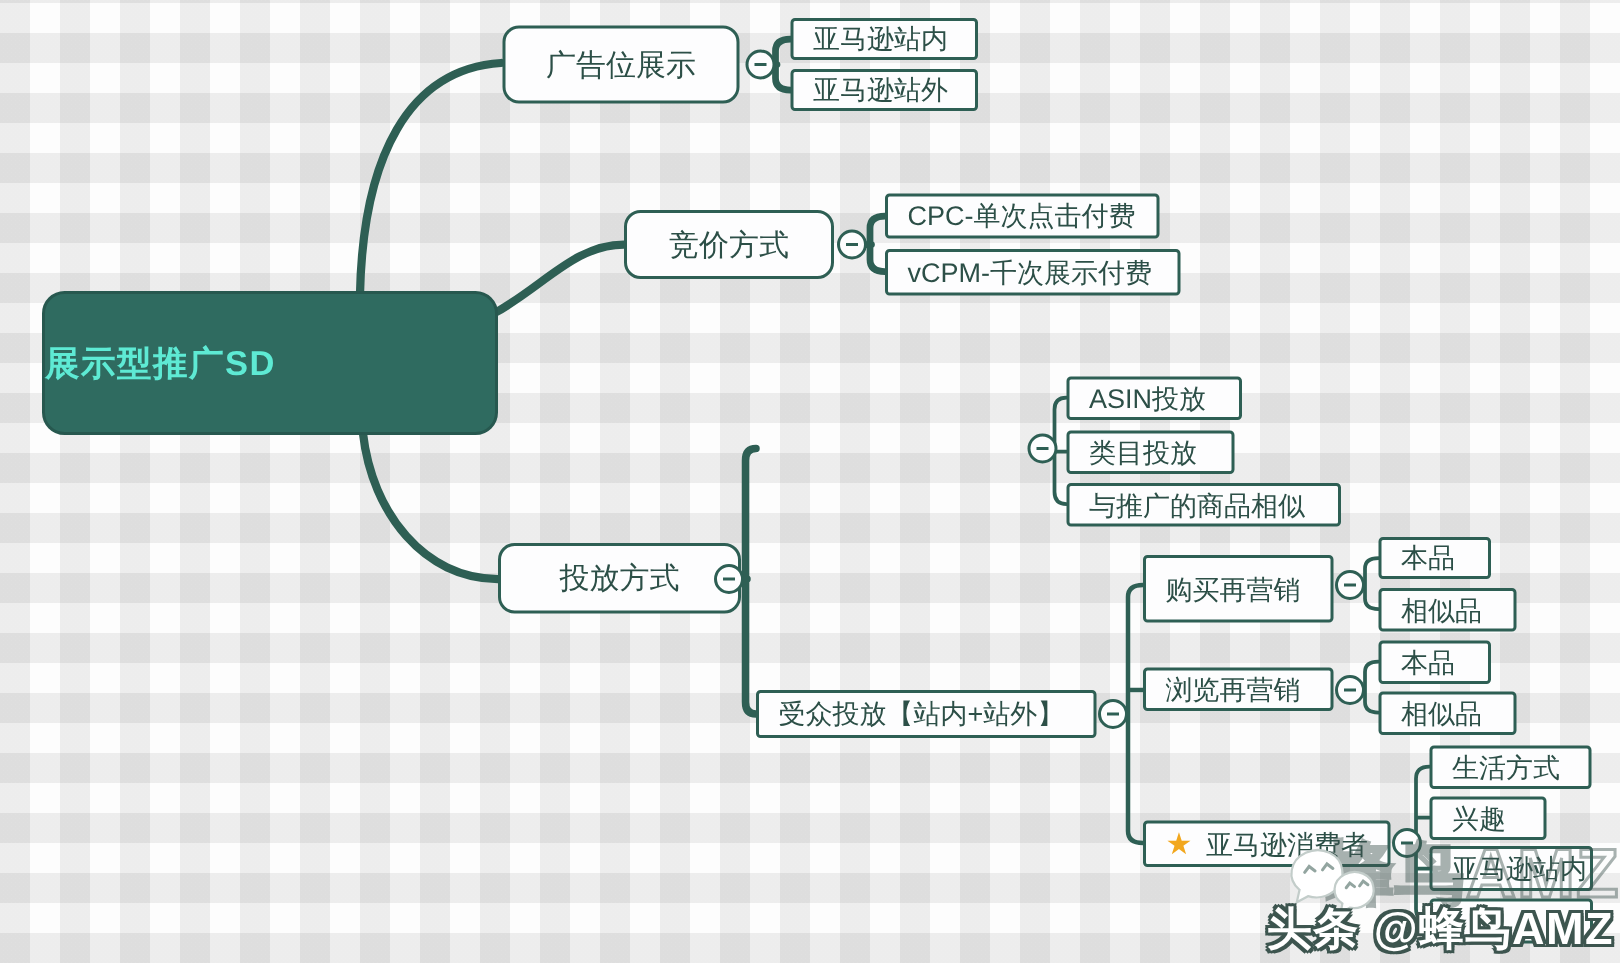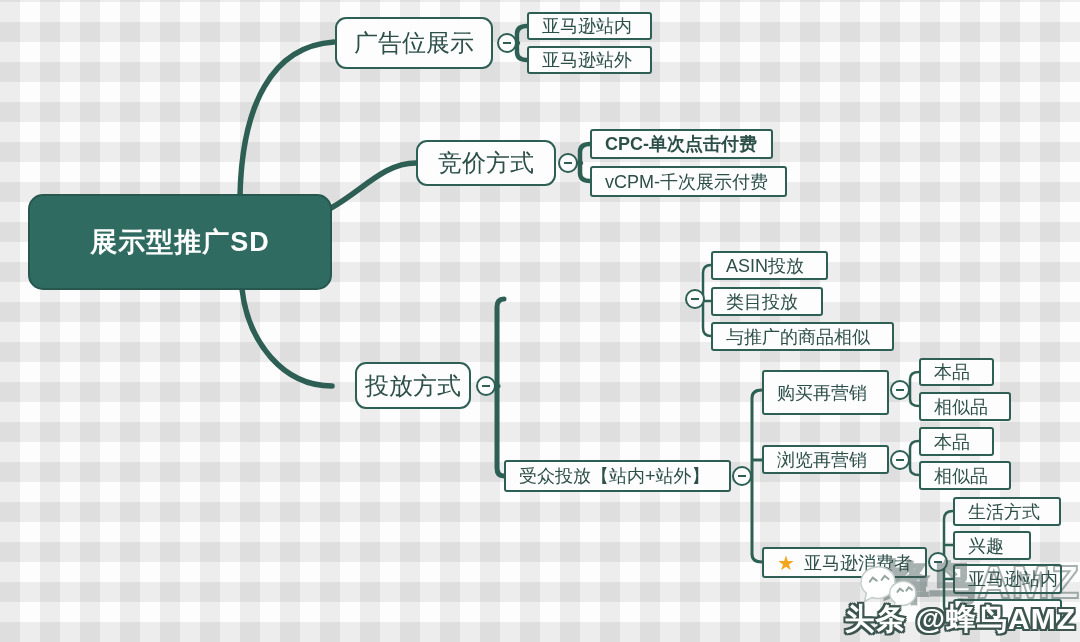--- a/index.html
+++ b/index.html
@@ -10,25 +10,25 @@
       repeating-linear-gradient(0deg,  rgba(0,0,0,0.062) 0 20px, transparent 20px 40px),
       repeating-linear-gradient(90deg, rgba(0,0,0,0.062) 0 20px, transparent 20px 40px),
       #fdfdfd;
   }
   svg.wires{position:absolute;left:0;top:0;z-index:1;}
   .node{
     position:absolute;z-index:2;box-sizing:border-box;
     background:#fdfdfe;border:2px solid #2e5f54;color:#2c4f47;
     display:flex;align-items:center;white-space:nowrap;
   }
-  .lvl1{border-radius:11px;font-size:24px;justify-content:center;}
+  .lvl1{border-radius:11px;font-size:20px;justify-content:center;}
   .leaf{border-radius:3px;font-size:18px;padding-left:13px;justify-content:flex-start;}
   .root-node{
     background:#2f6b60;border:2px solid #27584f;border-radius:15px;
-    color:#ffffff;font-size:27px;font-weight:bold;justify-content:center;letter-spacing:1px;
+    color:#5eead4;font-size:23px;font-weight:bold;letter-spacing:1px;
   }
   .toggle{
     position:absolute;z-index:3;width:20px;height:20px;box-sizing:border-box;
     background:#fdfdfe;border:2px solid #2e5f54;border-radius:50%;
     display:flex;align-items:center;justify-content:center;
   }
   .toggle .bar{width:8px;height:2px;background:#2e5f54;}
   .star{color:#f2a71e;font-size:20px;margin-right:9px;line-height:1;}
   .watermark{position:absolute;left:660px;top:552px;width:420px;height:90px;z-index:5;pointer-events:none;}
   .wm-text{
@@ -89,28 +89,28 @@
   <div class="node leaf" style="left:527px;top:46px;width:125px;height:28px;">
     <span>亚马逊站外</span>
   </div>
 
   <div class="node lvl1" style="left:416px;top:140px;width:140px;height:46px;">
     <span>竞价方式</span>
   </div>
   <div class="toggle" style="left:558px;top:153px;">
       <span class="bar"></span>
     </div>
-  <div class="node leaf" style="left:590px;top:129px;width:183px;height:30px;font-weight:bold;">
+  <div class="node leaf" style="left:590px;top:129px;width:183px;height:30px;">
     <span>CPC-单次点击付费</span>
   </div>
   <div class="node leaf" style="left:590px;top:166px;width:197px;height:31px;">
     <span>vCPM-千次展示付费</span>
   </div>
 
-  <div class="node lvl1" style="left:332px;top:362px;width:116px;height:47px;margin-left:23px;">
+  <div class="node lvl1" style="left:332px;top:362px;width:162px;height:47px;">
     <span>投放方式</span>
   </div>
   <div class="toggle" style="left:476px;top:376px;">
       <span class="bar"></span>
     </div>
 
   <div class="toggle" style="left:685px;top:289px;">
       <span class="bar"></span>
     </div>
   <div class="node leaf" style="left:711px;top:251px;width:117px;height:29px;">

